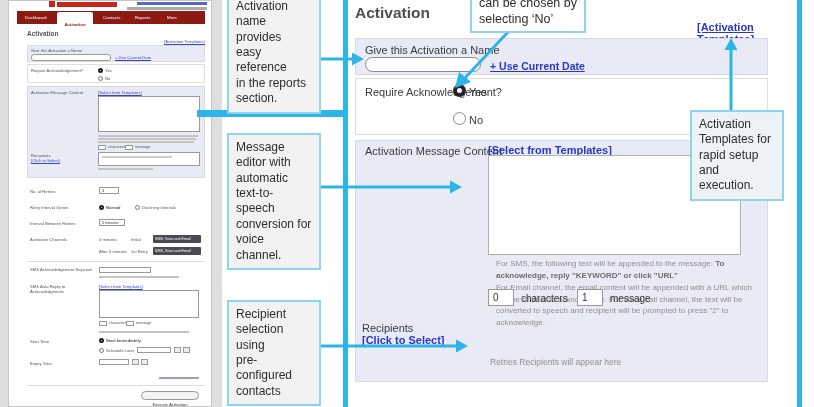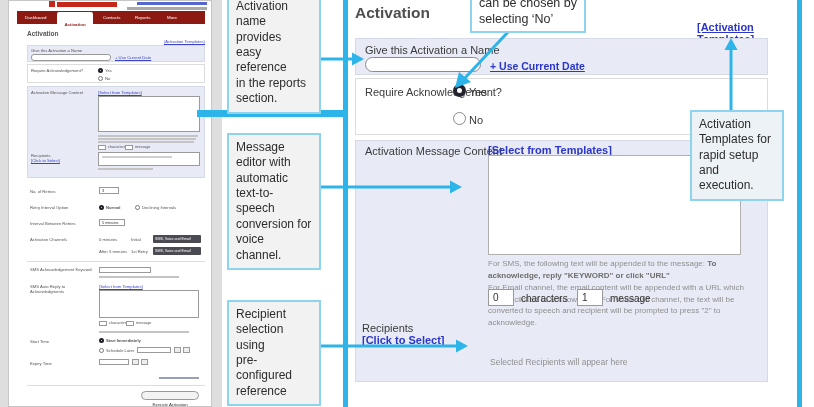--- a/index.html
+++ b/index.html
@@ -18,21 +18,21 @@
   .tradio{width:5px;height:5px;border-radius:50%;border:1px solid #777;background:#fff;}
   .tradio.sel{border:2px solid #1e1e28;}
   .tdrop{background:#fff;border:1px solid #999;font-size:3.8px;color:#333;line-height:6px;padding-left:2px;}
   .tpill{background:#4a4a52;color:#fff;font-size:3.6px;line-height:8px;padding-left:2px;border-radius:1px;}
   .navtab{font-size:4.4px;color:#fff;line-height:13px;}
 
   
   .panel{background:#e8ebf6;border:1px solid #d6d9e6;z-index:3;}
   .flabel{font-size:11px;color:#3a3a3a;}
   .flink{font-size:11px;color:#2b35c8;text-decoration:underline;}
-  .fnote{font-size:8px;color:#8f8f8f;line-height:1.45;}
+  .fnote{font-size:8px;color:#8f8f8f;line-height:1.45;margin-left:8px;}
   .fnote b{color:#6e6e6e;}
   .radio{width:13px;height:13px;border-radius:50%;border:1px solid #8a8a8a;background:#fff;}
   .radio.sel{border:4px solid #23232e;}
   .cntbox{width:26px;height:17px;border:1px solid #999;background:#fff;font-size:10px;
           font-family:"Liberation Sans",sans-serif;color:#333;padding:0 0 0 4px;}
   input,textarea{font-family:"Liberation Sans",sans-serif;outline:none;}
 
   
   .callout{position:absolute;box-sizing:border-box;background:#f2f2f2;border:2px solid #8fd4ee;
            font-size:12px;line-height:1.28;color:#2d2d2d;padding:5px 7px;white-space:pre-line;z-index:6;}
@@ -175,21 +175,21 @@
     <div class="abs fnote" style="left:132px;top:117px;width:256px;"><span>For SMS, the following text will be appended to the message: </span><b>To acknowledge, reply "KEYWORD" or click "URL"</b></div>
     <div class="abs fnote" style="left:132px;top:141px;width:256px;">For Email channel, the email content will be appended with a URL which can be clicked to acknowledge. For Voice call channel, the text will be converted to speech and recipient will be prompted to press "2" to acknowledge.</div>
 
     <input class="abs cntbox" style="left: 132px; top: 148px;" readonly="" value="0">
     <span class="abs" style="left:165px;top:152px;font-size:10px;color:#333;">characters</span>
     <input class="abs cntbox" style="left: 221px; top: 148px;" readonly="" value="1">
     <span class="abs" style="left:254px;top:152px;font-size:10px;color:#333;">message</span>
 
     <span class="abs flabel" style="left:6px;top:181px;">Recipients</span>
     <span class="abs flink" style="left:6px;top:193px;font-weight:bold;">[Click to Select]</span>
-    <span class="abs" style="left:134px;top:216px;font-size:8.5px;color:#909090;">Selected Recipients will appear here</span>
+    <span class="abs" style="left:134px;top:216px;font-size:8.5px;color:#909090;">Retries Recipients will appear here</span>
   </div>
 
   <svg id="svg-overlay" width="814" height="407" viewBox="0 0 814 407">
     <g fill="#2db4e8" stroke="#2db4e8">
       <rect x="197" y="110" width="151" height="7" stroke="none"></rect>
       <rect x="343" y="0" width="5" height="407" stroke="none"></rect>
       <rect x="797" y="0" width="5" height="407" stroke="none"></rect>
       <line x1="320" y1="59" x2="352" y2="59" stroke-width="3"></line>
       <polygon points="352,52.5 352,65.5 364,59" stroke="none"></polygon>
       <line x1="320" y1="187" x2="450" y2="187" stroke-width="3"></line>
@@ -213,19 +213,19 @@
   <div class="callout" style="left:227px;top:133px;width:94px;">Message
 editor with
 automatic
 text-to-speech
 conversion for
 voice channel.</div>
   <div class="callout" style="left:227px;top:300px;width:94px;">Recipient
 selection
 using
 pre-configured
-reference</div>
+contacts</div>
   <div class="callout" style="left:690px;top:110px;width:94px;background:#ecf2f6;">Activation
 Templates for
 rapid setup
 and execution.</div>
 
 </div>
 
 </body></html>

